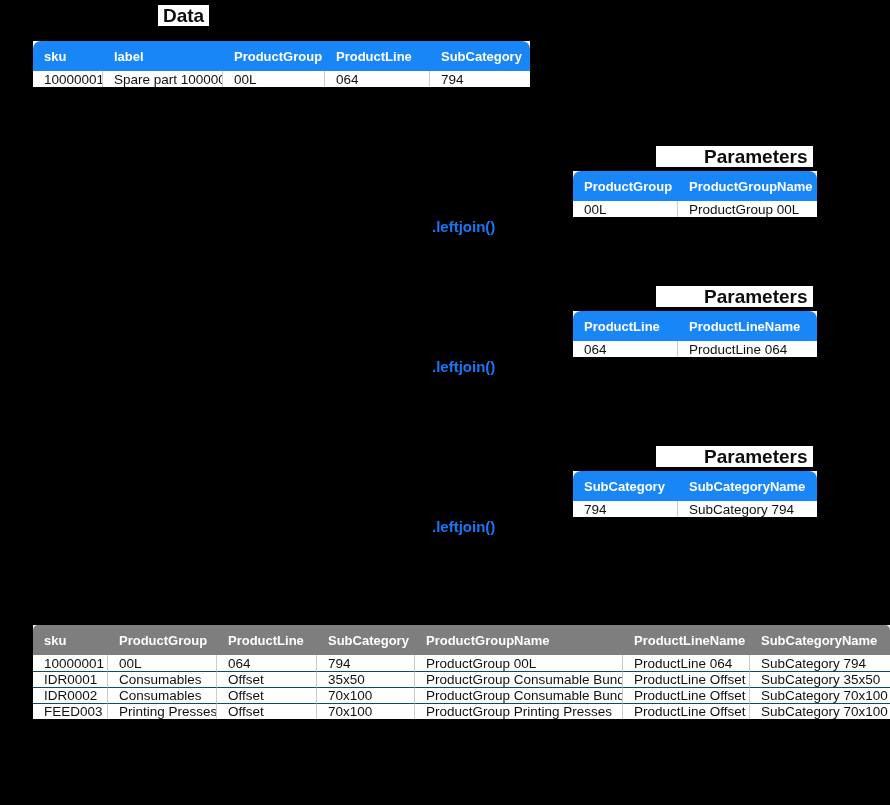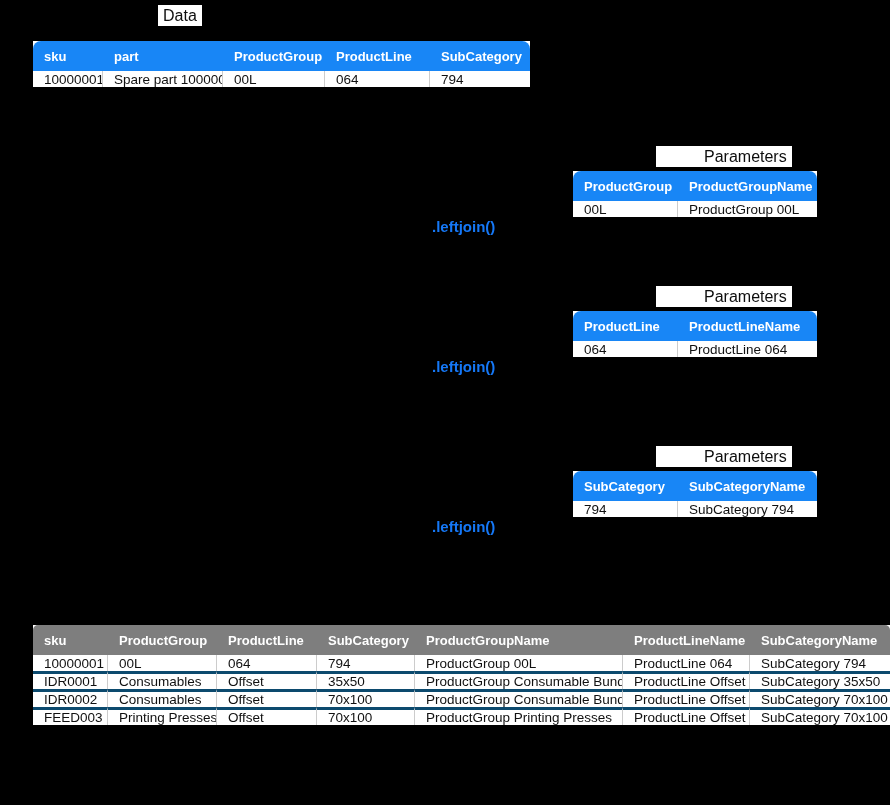--- a/index.html
+++ b/index.html
@@ -9,21 +9,21 @@
     font-family:"Liberation Sans", sans-serif;
     position:relative; overflow:hidden;
   }
   .canvas { position:absolute; inset:0; width:890px; height:805px; background:#000; overflow:hidden; }
 
   .grp { position:absolute; left:0; width:890px; height:0; }
 
   .chip {
     position:absolute;
     background:#fff; color:#0d0d0d;
-    font-weight:normal; font-size:16px; line-height:21px;
+    font-weight:bold; font-size:19px; line-height:21px;
     padding:0 5px; white-space:nowrap;text-align:center;
   }
   .tag {
     position:absolute; color:#1578f7;
     font-weight:bold; font-size:12.5px; line-height:14px; white-space:nowrap;margin-left:37px;
   }
   .join {
     position:absolute; color:#1578f7;
     font-weight:bold; font-size:15px; line-height:15px; white-space:nowrap;
   }
@@ -38,21 +38,21 @@
     background:#1886f6; color:#fff;
     font-weight:bold; font-size:13px; text-align:left;
     height:30px; padding:0 6px 0 11px; white-space:nowrap; overflow:hidden;
   }
   td {
     height:16px; text-align:left;
     padding:0 6px 0 11px; white-space:nowrap; overflow:hidden;
     background:#fff;
   }
   td:not(:last-child) { border-right:1px solid #ccc; }
-  tbody tr:not(:first-child) td { border-top:3px solid #0c4a6e; }
+  tbody tr:not(:first-child) td { border-top:1px solid #0c4a6e; }
   th:first-child { border-top-left-radius:8px; }
   th:last-child  { border-top-right-radius:8px; }
 
   table.result th { background:#7e7e7e; }
   table.result th:first-child { border-top-left-radius:5px; }
   table.result th:last-child  { border-top-right-radius:5px; }
 
   
   .t1-title  { left:158px; top:5px;  }
   .t1-tag    { left:13px;  top:50px; }
@@ -81,21 +81,21 @@
       <colgroup>
         <col style="width:70px">
           <col style="width:120px">
           <col style="width:102px">
           <col style="width:105px">
           <col style="width:100px">
       </colgroup>
     <thead>
           <tr>
             <th>sku</th>
-            <th>part</th>
+            <th>label</th>
             <th>ProductGroup</th>
             <th>ProductLine</th>
             <th>SubCategory</th>
           </tr>
         </thead>
         <tbody>
           <tr>
             <td>10000001</td>
             <td>Spare part 10000001</td>
             <td>00L</td>

